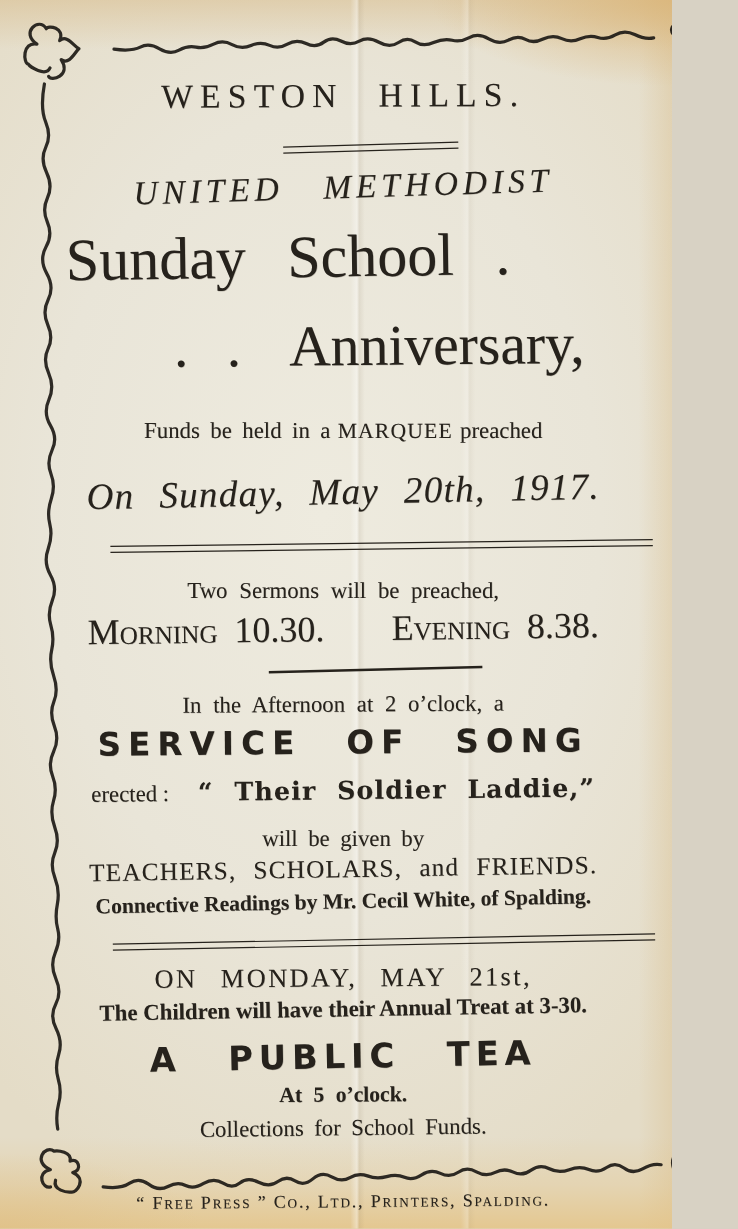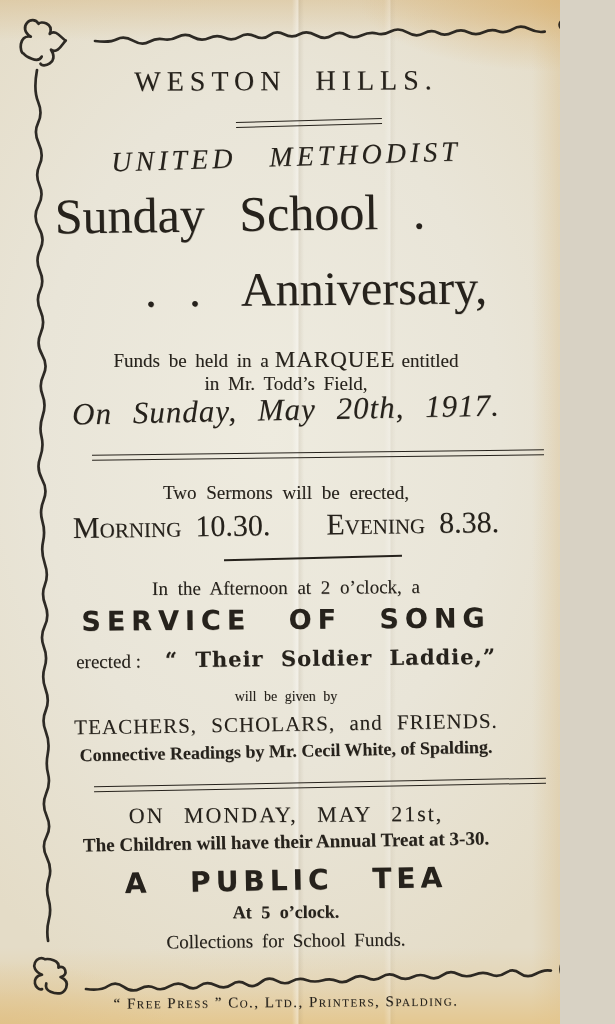--- a/index.html
+++ b/index.html
@@ -24,32 +24,32 @@
   .rule-dbl{height:4px;border-top:1.8px solid var(--ink);border-bottom:1.5px solid var(--ink);}
   .rule-sm{top:120px;left:236px;width:146px;transform:rotate(-1.6deg);}
   .rule-a{top:452px;left:92px;width:452px;transform:rotate(-0.7deg);}
   .rule-b{top:782px;left:94px;width:452px;transform:rotate(-1.1deg);}
   .rule-single{top:557px;left:224px;width:178px;border-top:2.4px solid var(--ink);transform:rotate(-1.4deg);}
   .united{top:142px;font-size:28px;font-style:italic;letter-spacing:4px;word-spacing:22px;transform:rotate(-1.8deg);}
   .sunday{top:188px;font-size:50px;word-spacing:22px;transform:translateX(-46px) rotate(-0.8deg);}
   .anniv{top:264px;font-size:48px;transform:translateX(30px) rotate(-0.5deg);}
   .anniv .dots{margin-right:30px;letter-spacing:10px;}
   .venue{top:348px;font-size:19px;line-height:23px;word-spacing:4px;}
-  .venue .marquee{font-size:23px;letter-spacing:1px;margin:0 6px;}
+  .venue .marquee{font-size:18px;letter-spacing:1px;margin:0 6px;}
   .date{top:394px;font-size:31px;font-style:italic;word-spacing:12px;letter-spacing:1px;transform:rotate(-1.2deg);}
   .sermons-intro{top:483px;font-size:19px;word-spacing:5px;}
   .times{top:509px;font-size:30px;font-variant:small-caps;transform:rotate(-0.8deg);}
   .times .t{margin-left:14px;}
   .times .ev{margin-left:56px;}
   .afternoon{top:578px;font-size:19px;word-spacing:5px;transform:rotate(-0.4deg);}
   .service{top:606px;font-family:"DejaVu Sans",sans-serif;font-weight:bold;font-size:27px;
     letter-spacing:6px;word-spacing:22px;transform:rotate(-0.5deg);}
   .entitled{top:648px;font-size:19px;transform:rotate(-0.6deg);}
   .entitled .title{font-weight:bold;font-size:21px;letter-spacing:1px;word-spacing:9px;margin-left:24px;font-family:"DejaVu Serif",serif;}
-  .givenby{top:690px;font-size:14px;word-spacing:4px;}
+  .givenby{top:690px;font-size:19px;word-spacing:4px;}
   .performers{top:713px;font-size:21px;letter-spacing:1px;word-spacing:8px;transform:rotate(-0.9deg);}
   .readings{top:742px;font-size:18px;font-weight:bold;transform:rotate(-1.2deg);}
   .monday{top:803px;font-size:22px;letter-spacing:2px;word-spacing:12px;transform:rotate(-0.4deg);}
   .treat{top:832px;font-size:19px;font-weight:bold;transform:rotate(-1deg);}
   .tea{top:866px;font-family:"DejaVu Sans",sans-serif;font-weight:bold;font-size:28px;
     letter-spacing:5px;word-spacing:24px;transform:rotate(-1.1deg);}
   .teatime{top:903px;font-size:18px;font-weight:bold;word-spacing:5px;transform:rotate(-0.4deg);}
   .collections{top:931px;font-size:19px;word-spacing:4px;transform:rotate(-0.7deg);}
   .printer{top:995px;font-size:15px;font-variant:small-caps;letter-spacing:1.5px;transform:rotate(-0.5deg);}
 </style>
@@ -73,29 +73,28 @@
     </svg>
 
   <div class="line weston">WESTON HILLS.</div>
   <div class="rule rule-dbl rule-sm"></div>
 
   <div class="line united">UNITED METHODIST</div>
   <div class="line sunday">Sunday School .</div>
   <div class="line anniv"><span class="dots">. .</span><span>Anniversary,</span></div>
 
   <div class="line venue">
-    <span>Funds be held in a</span><span class="marquee">MARQUEE</span><span>entitled</span><br>
-    <span>in Mr. Todd’s Field,</span>
+    <span>Funds be held in a</span><span class="marquee">MARQUEE</span><span>preached</span><br>
   </div>
 
   <div class="line date">On Sunday, May 20th, 1917.</div>
 
   <div class="rule rule-dbl rule-a"></div>
 
-  <div class="line sermons-intro">Two Sermons will be erected,</div>
+  <div class="line sermons-intro">Two Sermons will be preached,</div>
 
   <div class="line times">
     <span>Morning</span><span class="t">10.30.</span><span class="ev">Evening</span><span class="t">8.38.</span>
   </div>
 
   <div class="rule rule-single"></div>
 
   <div class="line afternoon">In the Afternoon at 2 o’clock, a</div>
   <div class="line service">SERVICE OF SONG</div>
 

